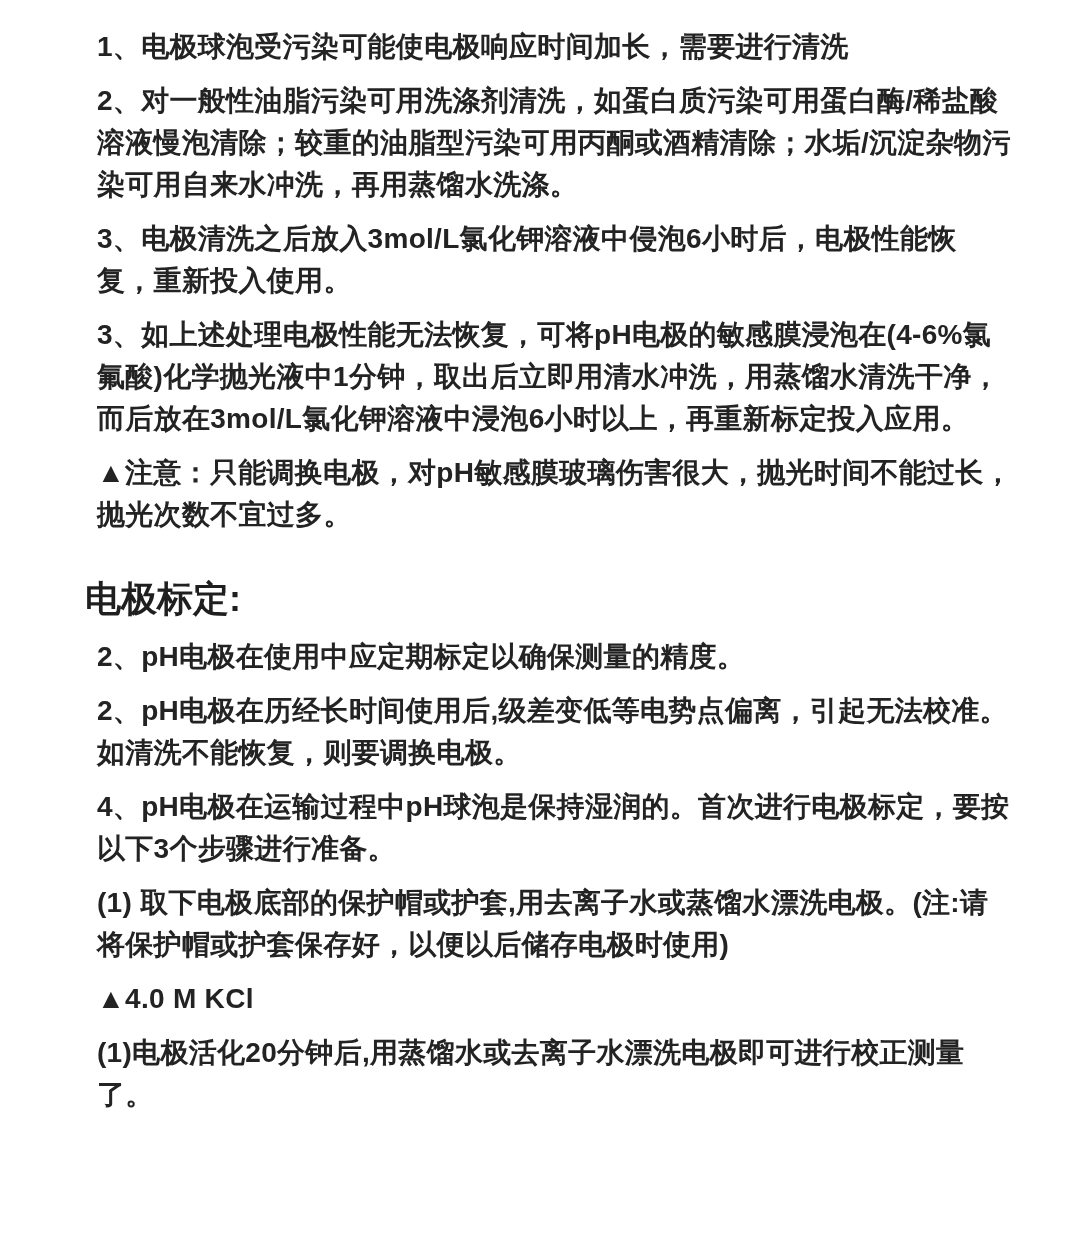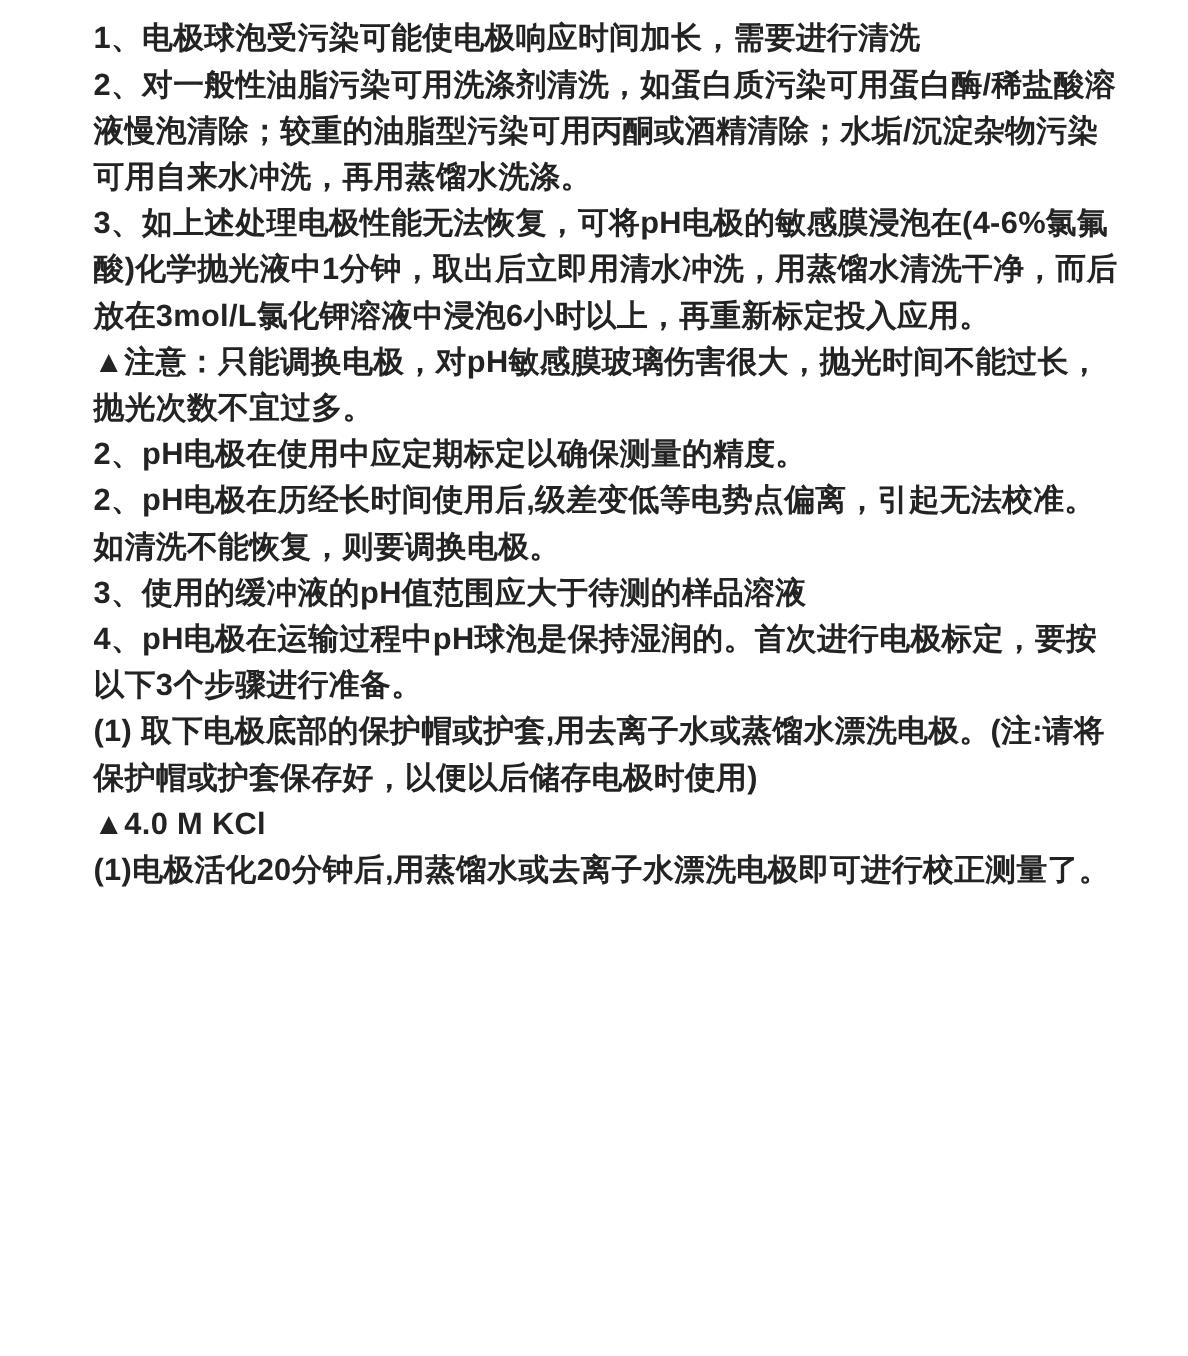--- a/index.html
+++ b/index.html
@@ -23,41 +23,42 @@
     margin: 0 0 6px 0;
     color: #1f1f1f;
   }
   .section + .section .section-title {
     margin-top: 38px;
   }
   .para {
     font-size: 28px;
     font-weight: 700;
     line-height: 42px;
-    margin: 0;
+    margin: 12px;
     color: #232323;
     letter-spacing: 0.3px;
     word-break: break-all;
   }
 </style>
 </head>
 <body>
 
 <div class="page">
 
   <div class="section">
     <p class="para">1、电极球泡受污染可能使电极响应时间加长，需要进行清洗</p>
     <p class="para">2、对一般性油脂污染可用洗涤剂清洗，如蛋白质污染可用蛋白酶/稀盐酸溶液慢泡清除；较重的油脂型污染可用丙酮或酒精清除；水垢/沉淀杂物污染可用自来水冲洗，再用蒸馏水洗涤。</p>
+    <p class="para">3、电极清洗之后放入3mol/L氯化钾溶液中侵泡6小时后，电极性能恢复，重新投入使用。</p>
     <p class="para">3、如上述处理电极性能无法恢复，可将pH电极的敏感膜浸泡在(4-6%氯氟酸)化学抛光液中1分钟，取出后立即用清水冲洗，用蒸馏水清洗干净，而后放在3mol/L氯化钾溶液中浸泡6小时以上，再重新标定投入应用。</p>
     <p class="para">▲注意：只能调换电极，对pH敏感膜玻璃伤害很大，抛光时间不能过长，抛光次数不宜过多。</p>
   </div>
 
   <div class="section">
+    <h1 class="section-title">电极标定:</h1>
     <p class="para">2、pH电极在使用中应定期标定以确保测量的精度。</p>
     <p class="para">2、pH电极在历经长时间使用后,级差变低等电势点偏离，引起无法校准。如清洗不能恢复，则要调换电极。</p>
-    <p class="para">3、使用的缓冲液的pH值范围应大于待测的样品溶液</p>
     <p class="para">4、pH电极在运输过程中pH球泡是保持湿润的。首次进行电极标定，要按以下3个步骤进行准备。</p>
     <p class="para">(1) 取下电极底部的保护帽或护套,用去离子水或蒸馏水漂洗电极。(注:请将保护帽或护套保存好，以便以后储存电极时使用)</p>
     <p class="para">▲4.0 M KCl</p>
     <p class="para">(1)电极活化20分钟后,用蒸馏水或去离子水漂洗电极即可进行校正测量了。</p>
   </div>
 
 </div>
 
 </body></html>

